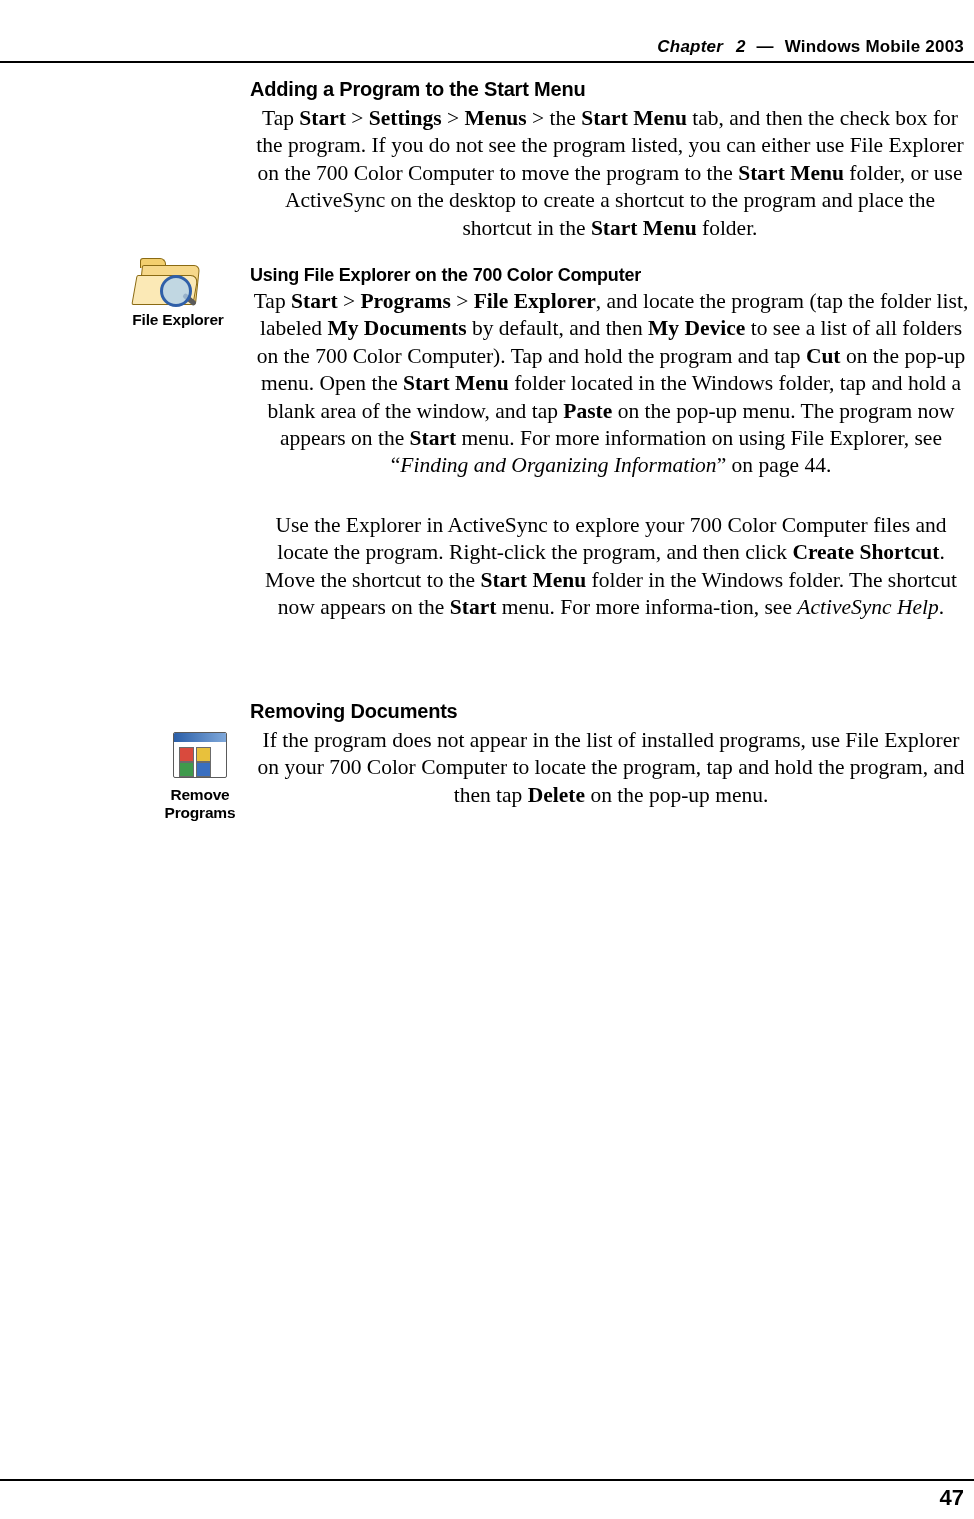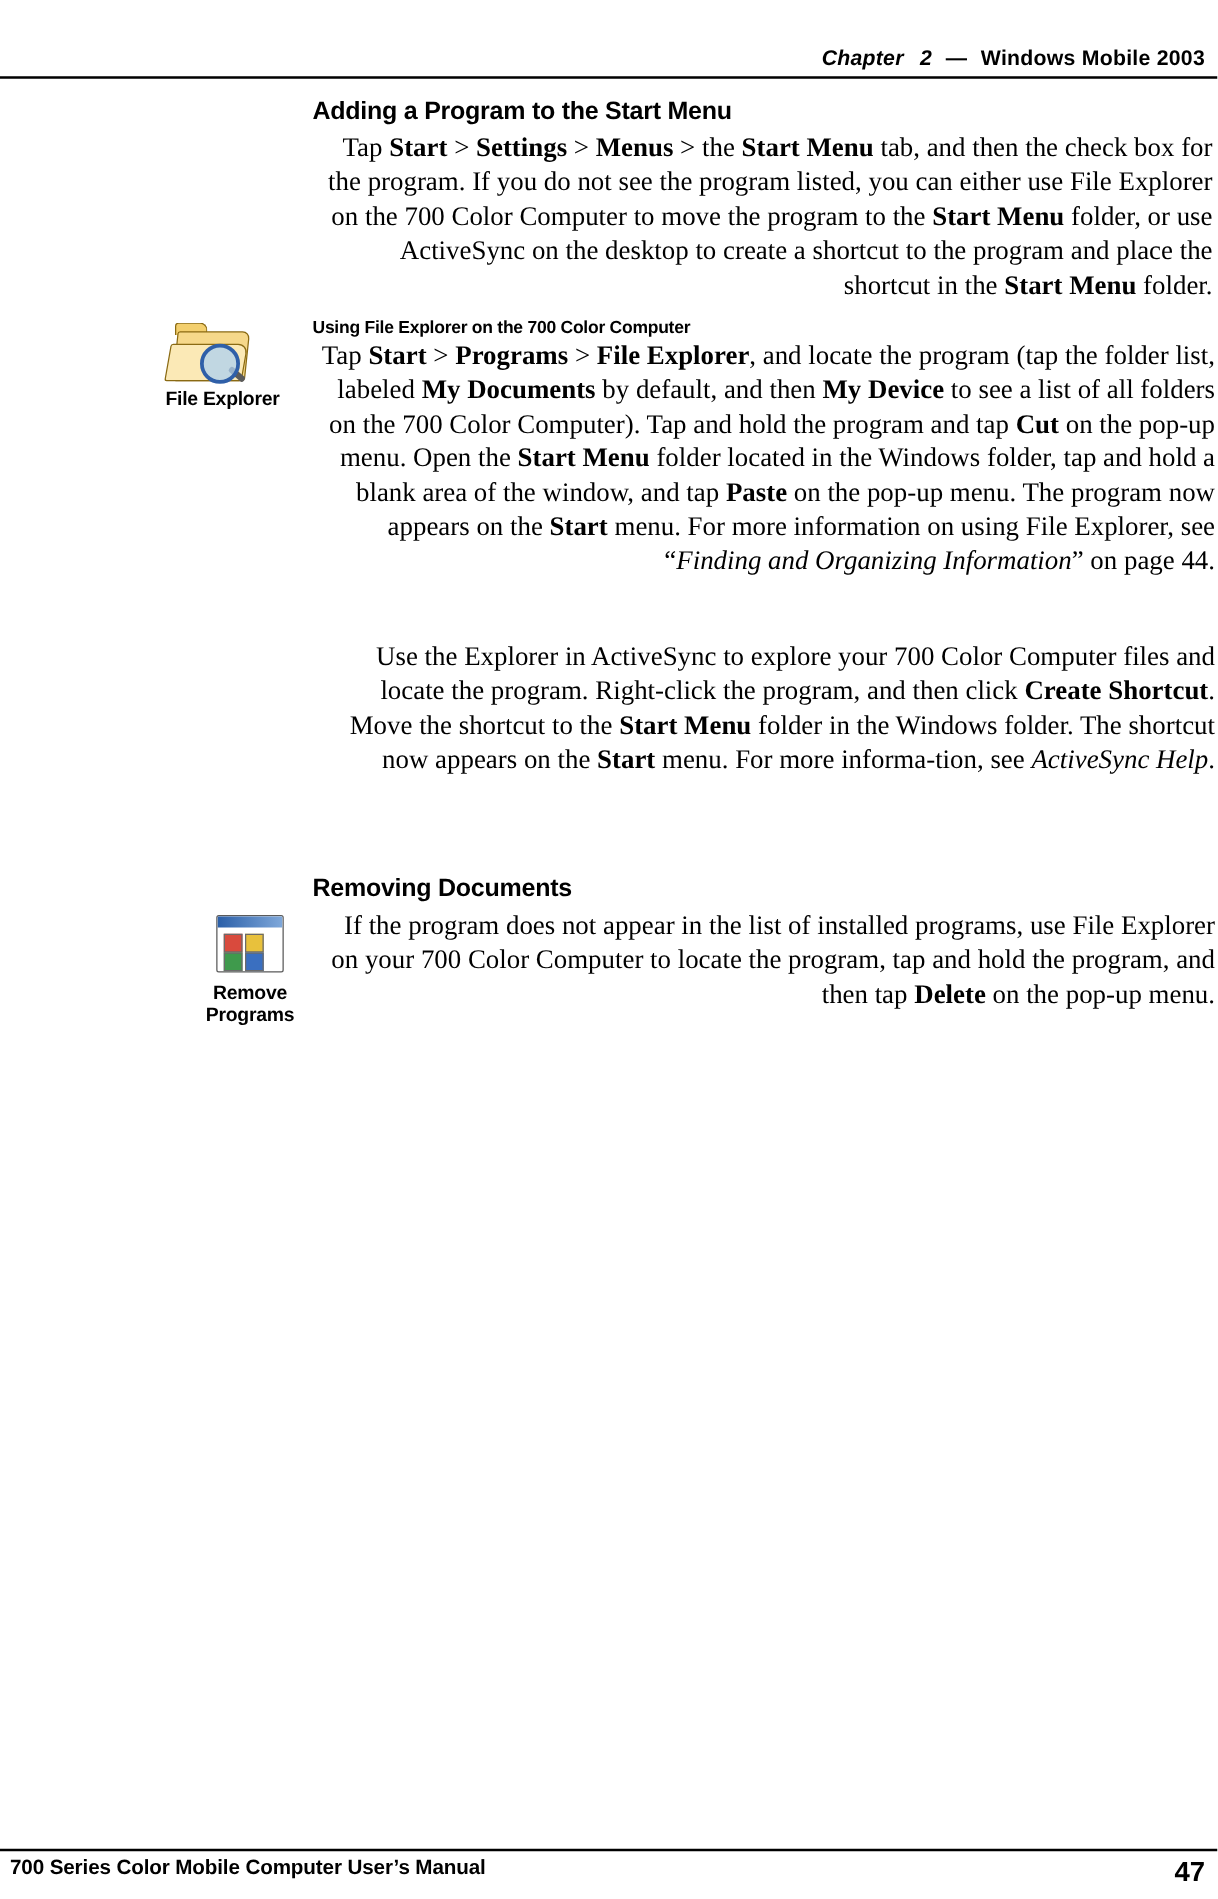--- a/index.html
+++ b/index.html
@@ -88,30 +88,30 @@
   h2.sec-title {
     font-family: "Liberation Sans", sans-serif;
     font-weight: bold;
     font-size: 20px;
     margin: 0 0 4px 0;
     letter-spacing: -0.2px;
   }
   h3.sub-title {
     font-family: "Liberation Sans", sans-serif;
     font-weight: bold;
-    font-size: 14px;
-    margin: 0 0 2px 0;
+    font-size: 18px;
+    margin: 12px 0 2px 0;
     letter-spacing: -0.2px;
   }
   p.para {
     font-family: "Liberation Serif", serif;
     font-size: 21.5px;
     line-height: 27.4px;
     margin: 0;
-    text-align: right;
+    text-align: center;
   }
   .b { font-weight: bold; }
   .i { font-style: italic; }
 
   .block-adding { position: absolute; left: 250px; top: 78px; width: 720px; }
   .block-fileexp { position: absolute; left: 250px; top: 253px; width: 722px; }
   .block-activesync { position: absolute; left: 250px; top: 512px; width: 722px; }
   .block-removing { position: absolute; left: 250px; top: 700px; width: 722px; }
   .gap-p { margin-top: 16px; }
 
@@ -285,15 +285,14 @@
   <p class="para"><span>Use the Explorer in ActiveSync to explore your 700 Color Computer files and locate the program. Right-click the program, and then click </span><span class="b">Create Shortcut</span><span>. Move the shortcut to the </span><span class="b">Start Menu</span><span> folder in the Windows folder. The shortcut now appears on the </span><span class="b">Start</span><span> menu. For more informa-tion, see </span><span class="i">ActiveSync Help</span><span>.</span></p>
 </div>
 
 <div class="block-removing">
   <h2 class="sec-title">Removing Documents</h2>
   <p class="para gap-p"><span>If the program does not appear in the list of installed programs, use File Explorer on your 700 Color Computer to locate the program, tap and hold the program, and then tap </span><span class="b">Delete</span><span> on the pop-up menu.</span></p>
 </div>
 
 <div class="page-footer">
   <div class="footer-rule"></div>
-  <div class="footer-title">700 Series Color Mobile Computer User’s Manual</div>
   <div class="footer-pagenum">47</div>
 </div>
 
 </body></html>

